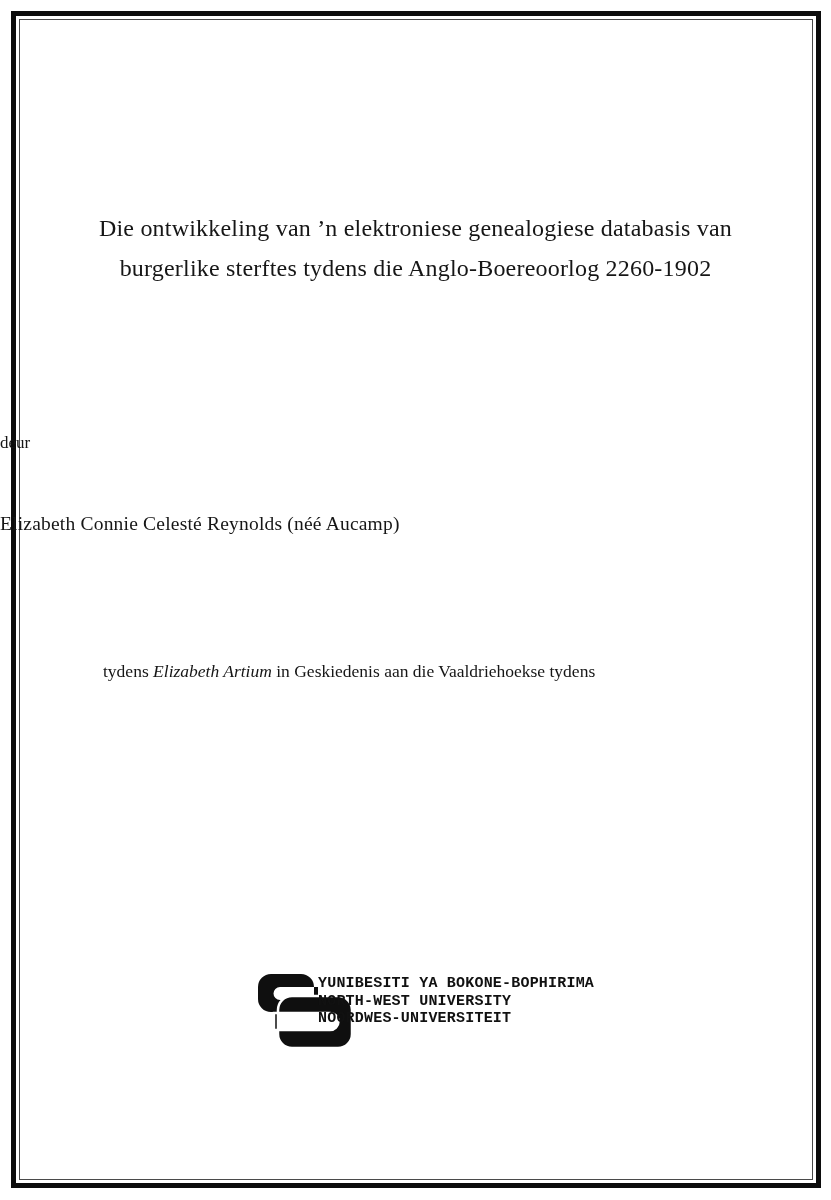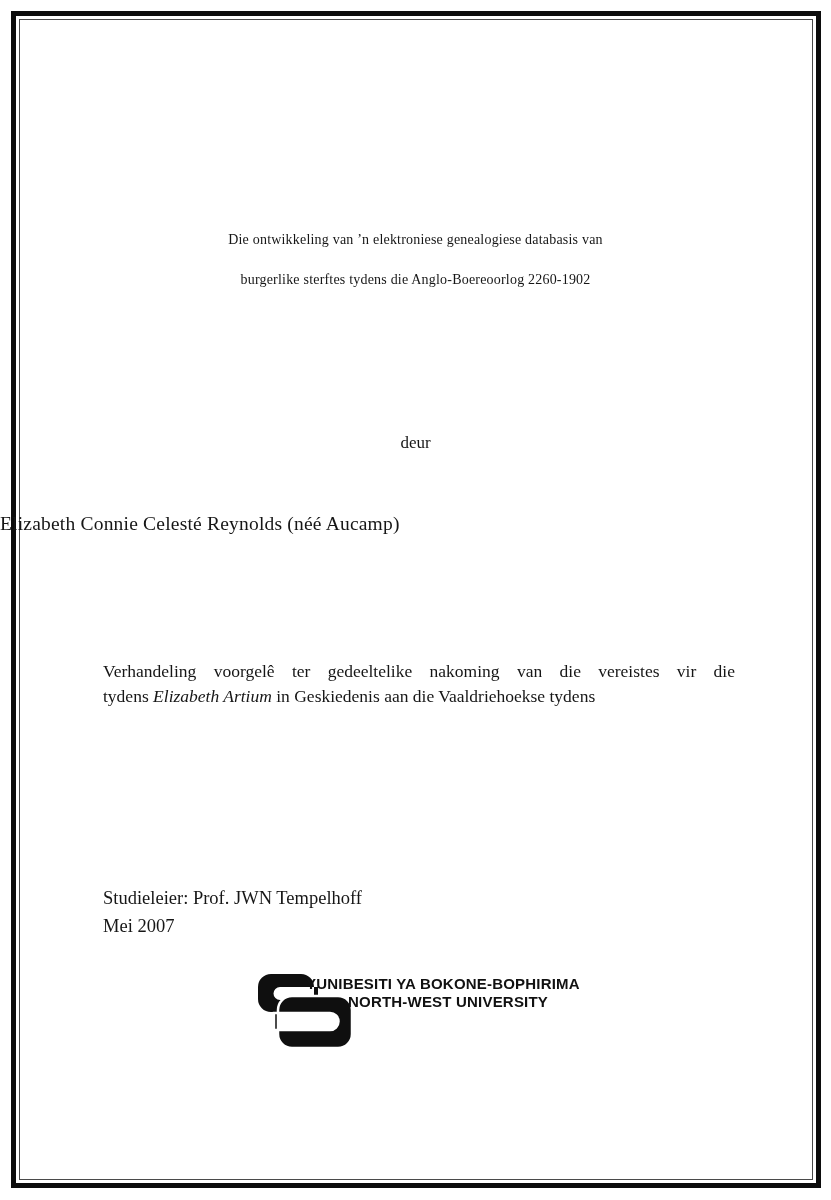--- a/index.html
+++ b/index.html
@@ -19,32 +19,32 @@
     border: 5px solid #0c0c0c;
   }
   .frame-inner {
     position: absolute;
     top: 19px; left: 19px; right: 18px; bottom: 20px;
     border: 1px solid #4a4a4a;
   }
   .title {
     position: absolute;
     top: 208px; left: 55px; right: 55px;
-    margin: 12px;
+    margin: 0;
     text-align: center;
-    font-size: 14px;
+    font-size: 24px;
     font-weight: normal;
     line-height: 40px;
     letter-spacing: 0.2px;
   }
   .title .t-line { display: block; }
   .byline-label {
     position: absolute;
     top: 433px; left: 0; right: 0;
-    text-align: center;
+    text-align: left;
     font-size: 17px;
   }
   .author {
     position: absolute;
     top: 513px; left: 0; right: 0;
     text-align: left;
     font-size: 19.5px;
     letter-spacing: 0.2px;
   }
   .statement {
@@ -65,64 +65,60 @@
     line-height: 27.5px;
   }
   .logo {
     position: absolute;
     left: 258px; top: 974px;
     width: 330px; height: 76px;
   }
   .logo-mark { position: absolute; left: 0; top: 0; }
   .logo-text {
     position: absolute;
-    left: 48px; top: 1px;
-    font-family: Liberation Sans, sans-serif;
+    left: 60px; top: 1px;
+    font-family: Liberation Mono, monospace;
     font-weight: bold;
     font-size: 15px;
     line-height: 17.5px;
     letter-spacing: 0.2px;
     white-space: nowrap;
     color: #111111;
   }
-  .logo-text .indent { margin-left: 42px; }
+  .logo-text .indent { }
 </style>
 </head>
 <body>
 
 <div class="page">
 
   <div class="frame-outer"></div>
   <div class="frame-inner"></div>
 
   <h1 class="title">
     <span class="t-line">Die ontwikkeling van ’n elektroniese genealogiese databasis van</span>
     <span class="t-line">burgerlike sterftes tydens die Anglo-Boereoorlog 2260-1902</span>
   </h1>
 
   <div class="byline-label">deur</div>
 
   <div class="author">Elizabeth Connie Celesté Reynolds (néé Aucamp)</div>
 
   <div class="statement">
-    <div class="justified">Verhandeling voorgelê ter gedeeltelike nakoming van die vereistes vir die</div>
     <div><span>tydens </span><i>Elizabeth Artium</i><span> in Geskiedenis aan die Vaaldriehoekse tydens</span></div>
   </div>
 
-  <div class="imprint">
-    <div>Studieleier: Prof. JWN Tempelhoff</div>
-    <div>Mei 2007</div>
-  </div>
 
   <div class="logo">
     <svg class="logo-mark" width="94" height="74" viewBox="0 0 94 74" aria-hidden="true">
       <path fill="#0f0f0f" fill-rule="evenodd" d="M13,0 h30 a13,13 0 0 1 13,13 v12 a13,13 0 0 1 -13,13 h-30 a13,13 0 0 1 -13,-13 v-12 a13,13 0 0 1 13,-13 z
                M22,13 a6.5,6.5 0 0 0 0,13 h38 v-13 z"></path>
       <path fill="#0f0f0f" fill-rule="evenodd" stroke="#ffffff" stroke-width="2.5" d="M34,22 h46 a14,14 0 0 1 14,14 v24 a14,14 0 0 1 -14,14 h-46 a14,14 0 0 1 -14,-14 v-24 a14,14 0 0 1 14,-14 z
                M16,39 h56 a8.5,8.5 0 0 1 0,17 h-56 z"></path>
     </svg>
     <div class="logo-text">
       <div>YUNIBESITI YA BOKONE-BOPHIRIMA</div>
       <div class="indent">NORTH-WEST UNIVERSITY</div>
+      <div class="indent">NOORDWES-UNIVERSITEIT</div>
     </div>
   </div>
 
 </div>
 
 </body></html>

